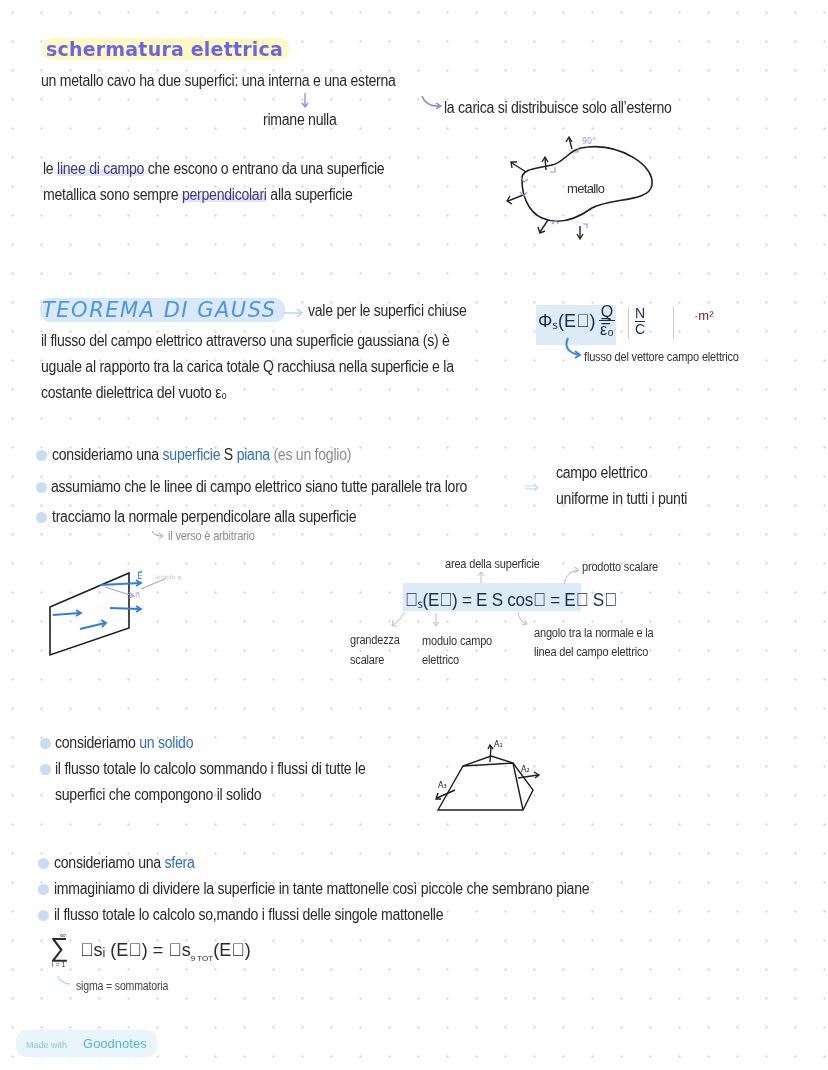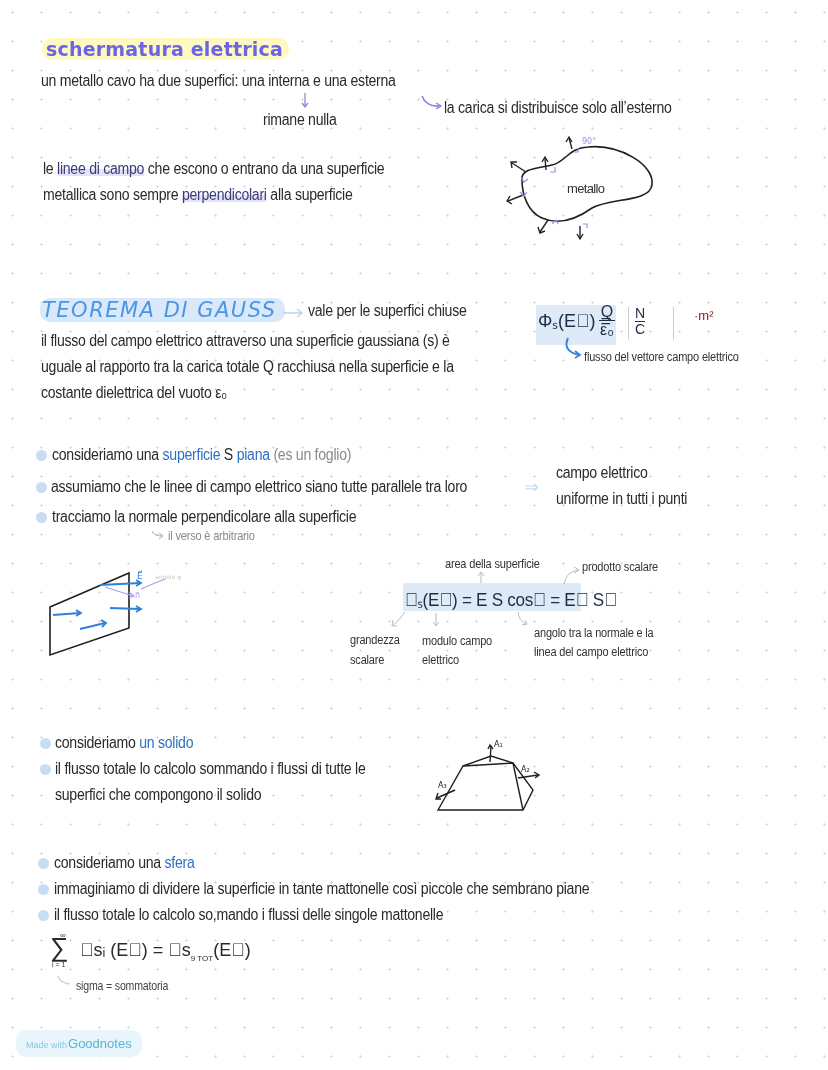--- a/index.html
+++ b/index.html
@@ -31,21 +31,21 @@
     }
     .formula-box { background: #dfeaf7; }
     .bullet {
       position: absolute; width: 11px; height: 11px; border-radius: 50%;
       background: #c6ddf4;
     }
     .badge {
       background: #e8f5fa; border-radius: 10px; padding: 6px 10px;
       font-size: 13px; color: #56b5d6;
     }
-    .badge .mw { font-size: 9px; color: #8ac8de; margin-right: 1px; }
+    .badge .mw { font-size: 9px; color: #8ac8de; margin-right: 16px; }
     svg { position: absolute; overflow: visible; }
   </style>
 </head>
 <body>
 
 <div class="abs title1" style="left:42px; top:38px;">schermatura elettrica</div>
 
 <div class="abs txt" style="left:41px; top:72px;">un metallo cavo ha due superfici: una interna e una esterna</div>
 
 <svg width="10" height="16" style="left:301px; top:93px;">

